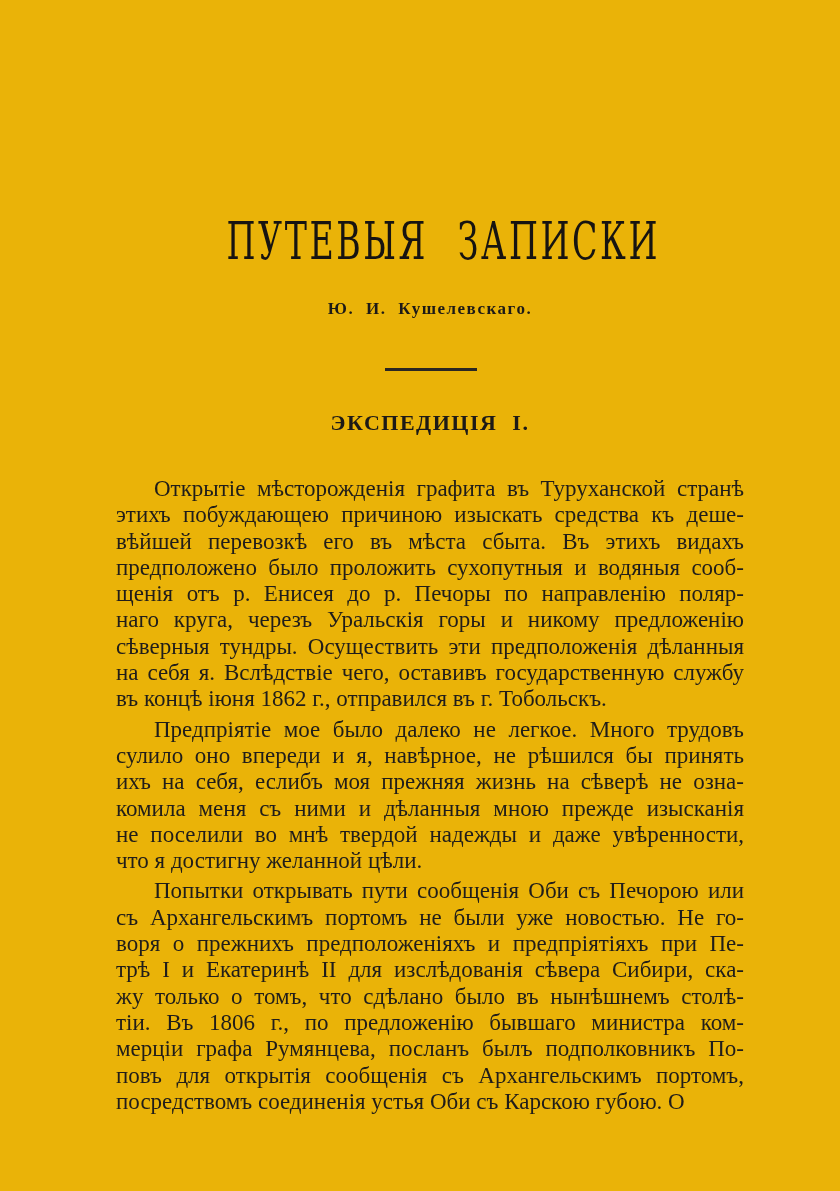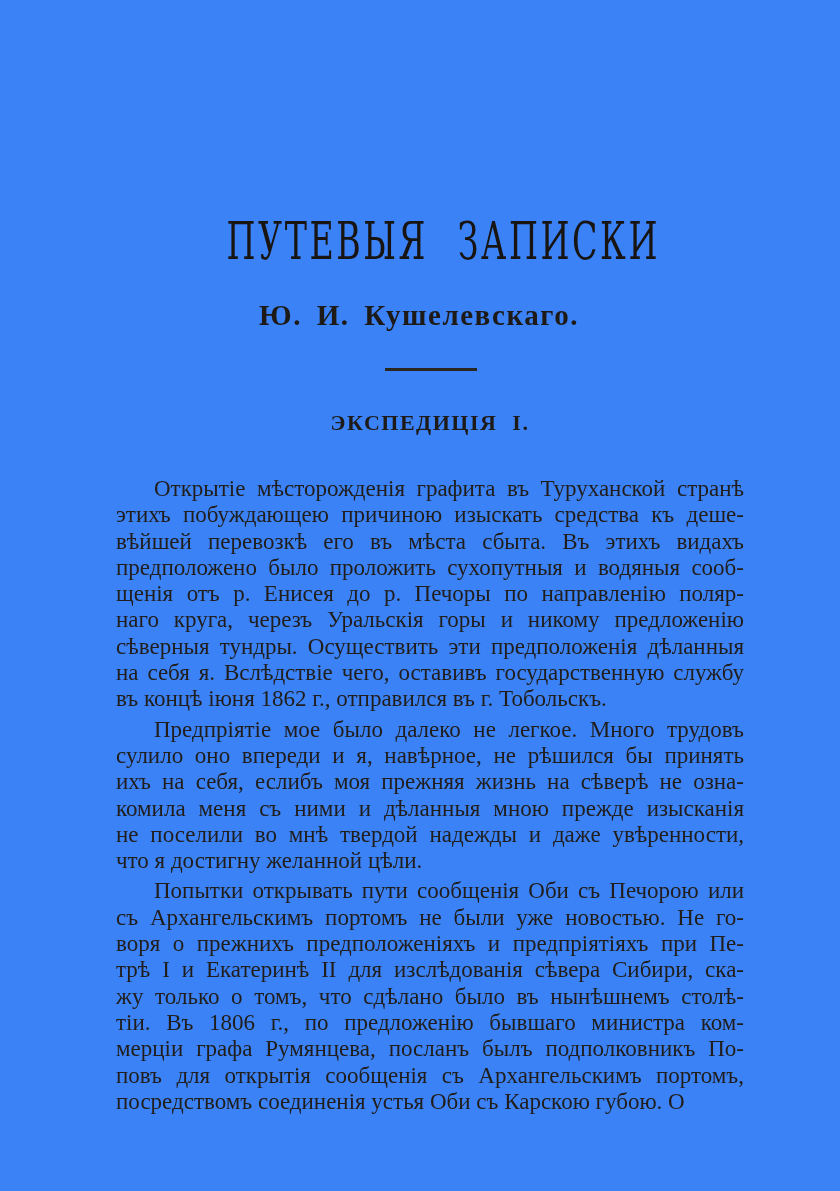--- a/index.html
+++ b/index.html
@@ -4,21 +4,21 @@
 <style>
   html, body {
     margin: 0;
     padding: 0;
     background: #ffffff;
   }
   .scan-page {
     position: relative;
     width: 840px;
     height: 1191px;
-    background: #3b82f6;
+    background: #eab308;
     color: #1c1a18;
     font-family: "Liberation Serif", "DejaVu Serif", serif;
     overflow: hidden;
     text-decoration: underline;
   }
   .book-title {
     position: absolute;
     top: 214px;
     left: 112px;
     width: 636px;
@@ -30,24 +30,24 @@
     letter-spacing: 4px;
     word-spacing: 26px;
     color: #171411;
     transform: scaleX(0.64);
     transform-origin: 50% 50%;
     white-space: nowrap;
   }
   .author-line {
     position: absolute;
     top: 299px;
-    left: 101px;
+    left: 112px;
     width: 636px;
     text-align: center;
-    font-size: 29px;
+    font-size: 17px;
     font-weight: bold;
     letter-spacing: 1.5px;
     word-spacing: 6px;
     color: #1d1a17;
   }
   .divider-rule {
     position: absolute;
     top: 368px;
     left: 385px;
     width: 92px;

